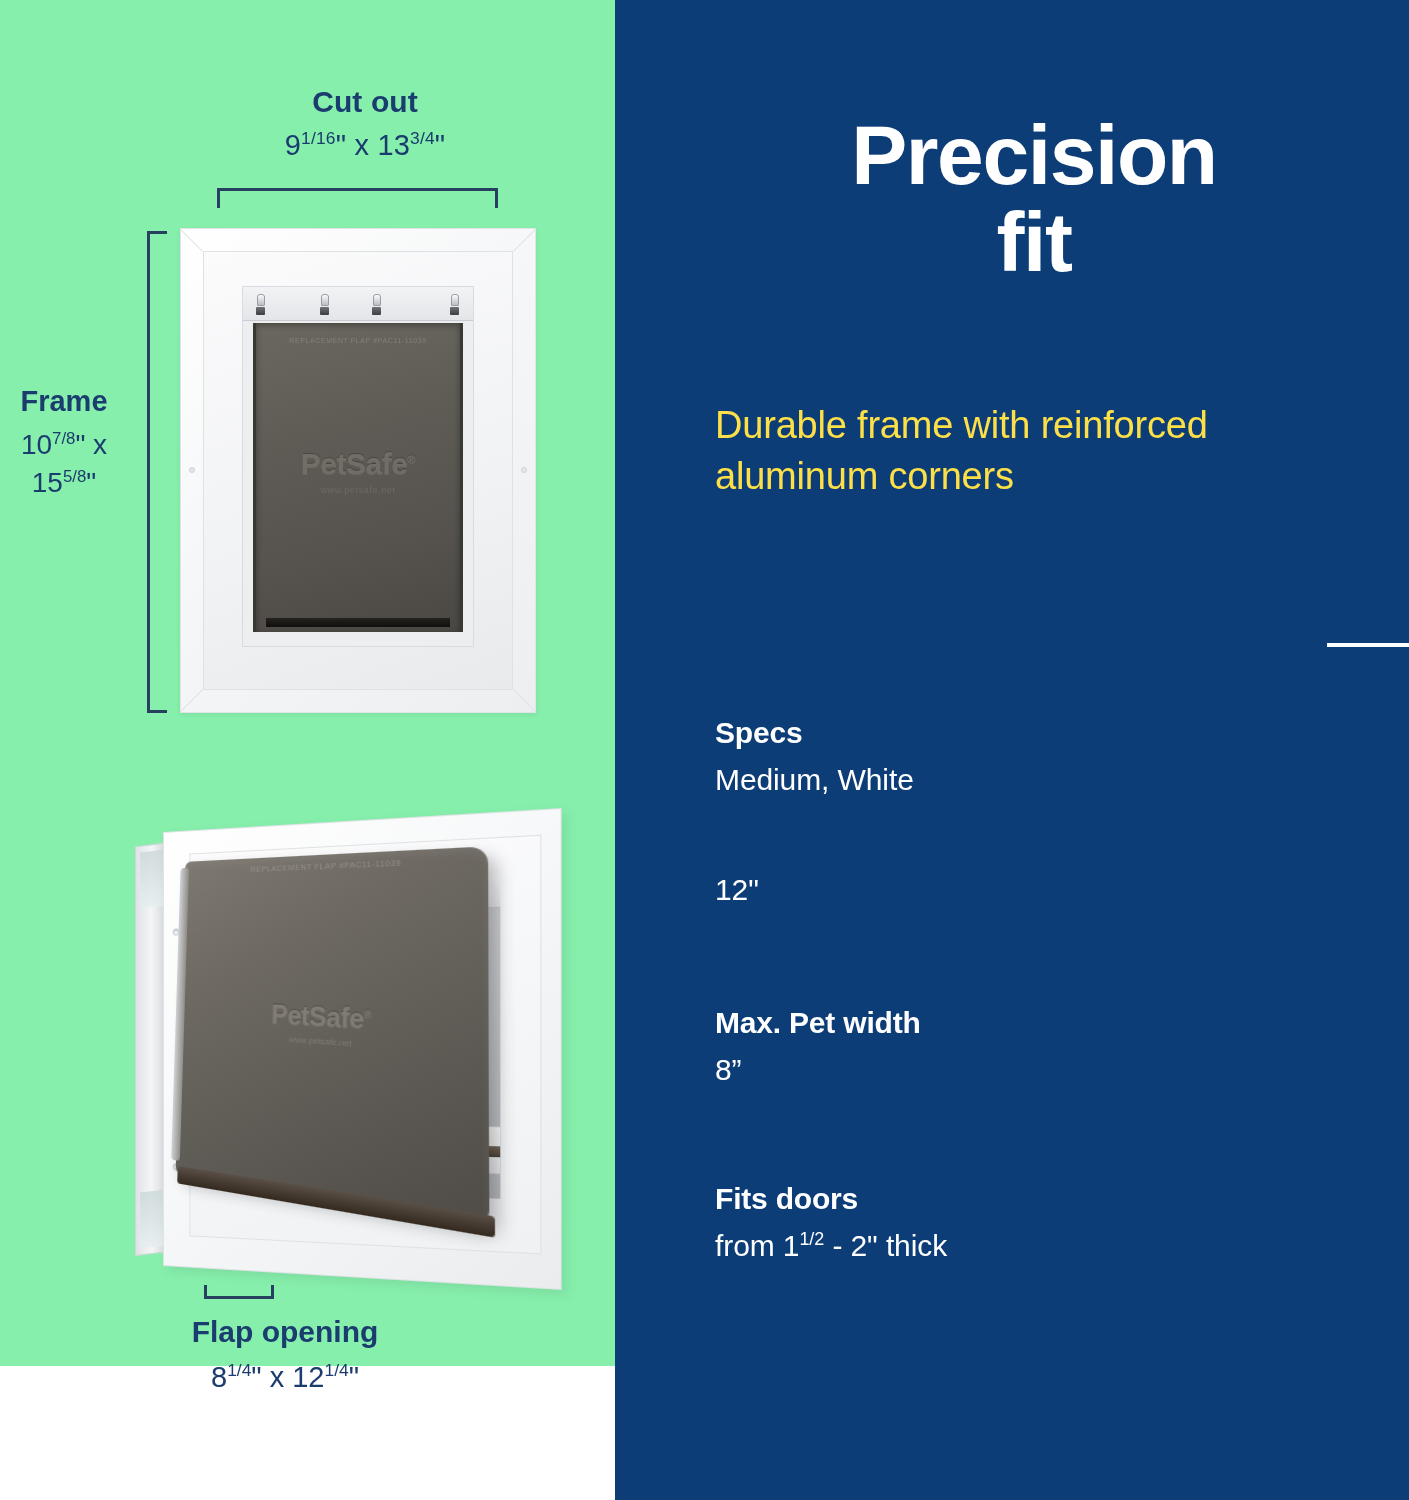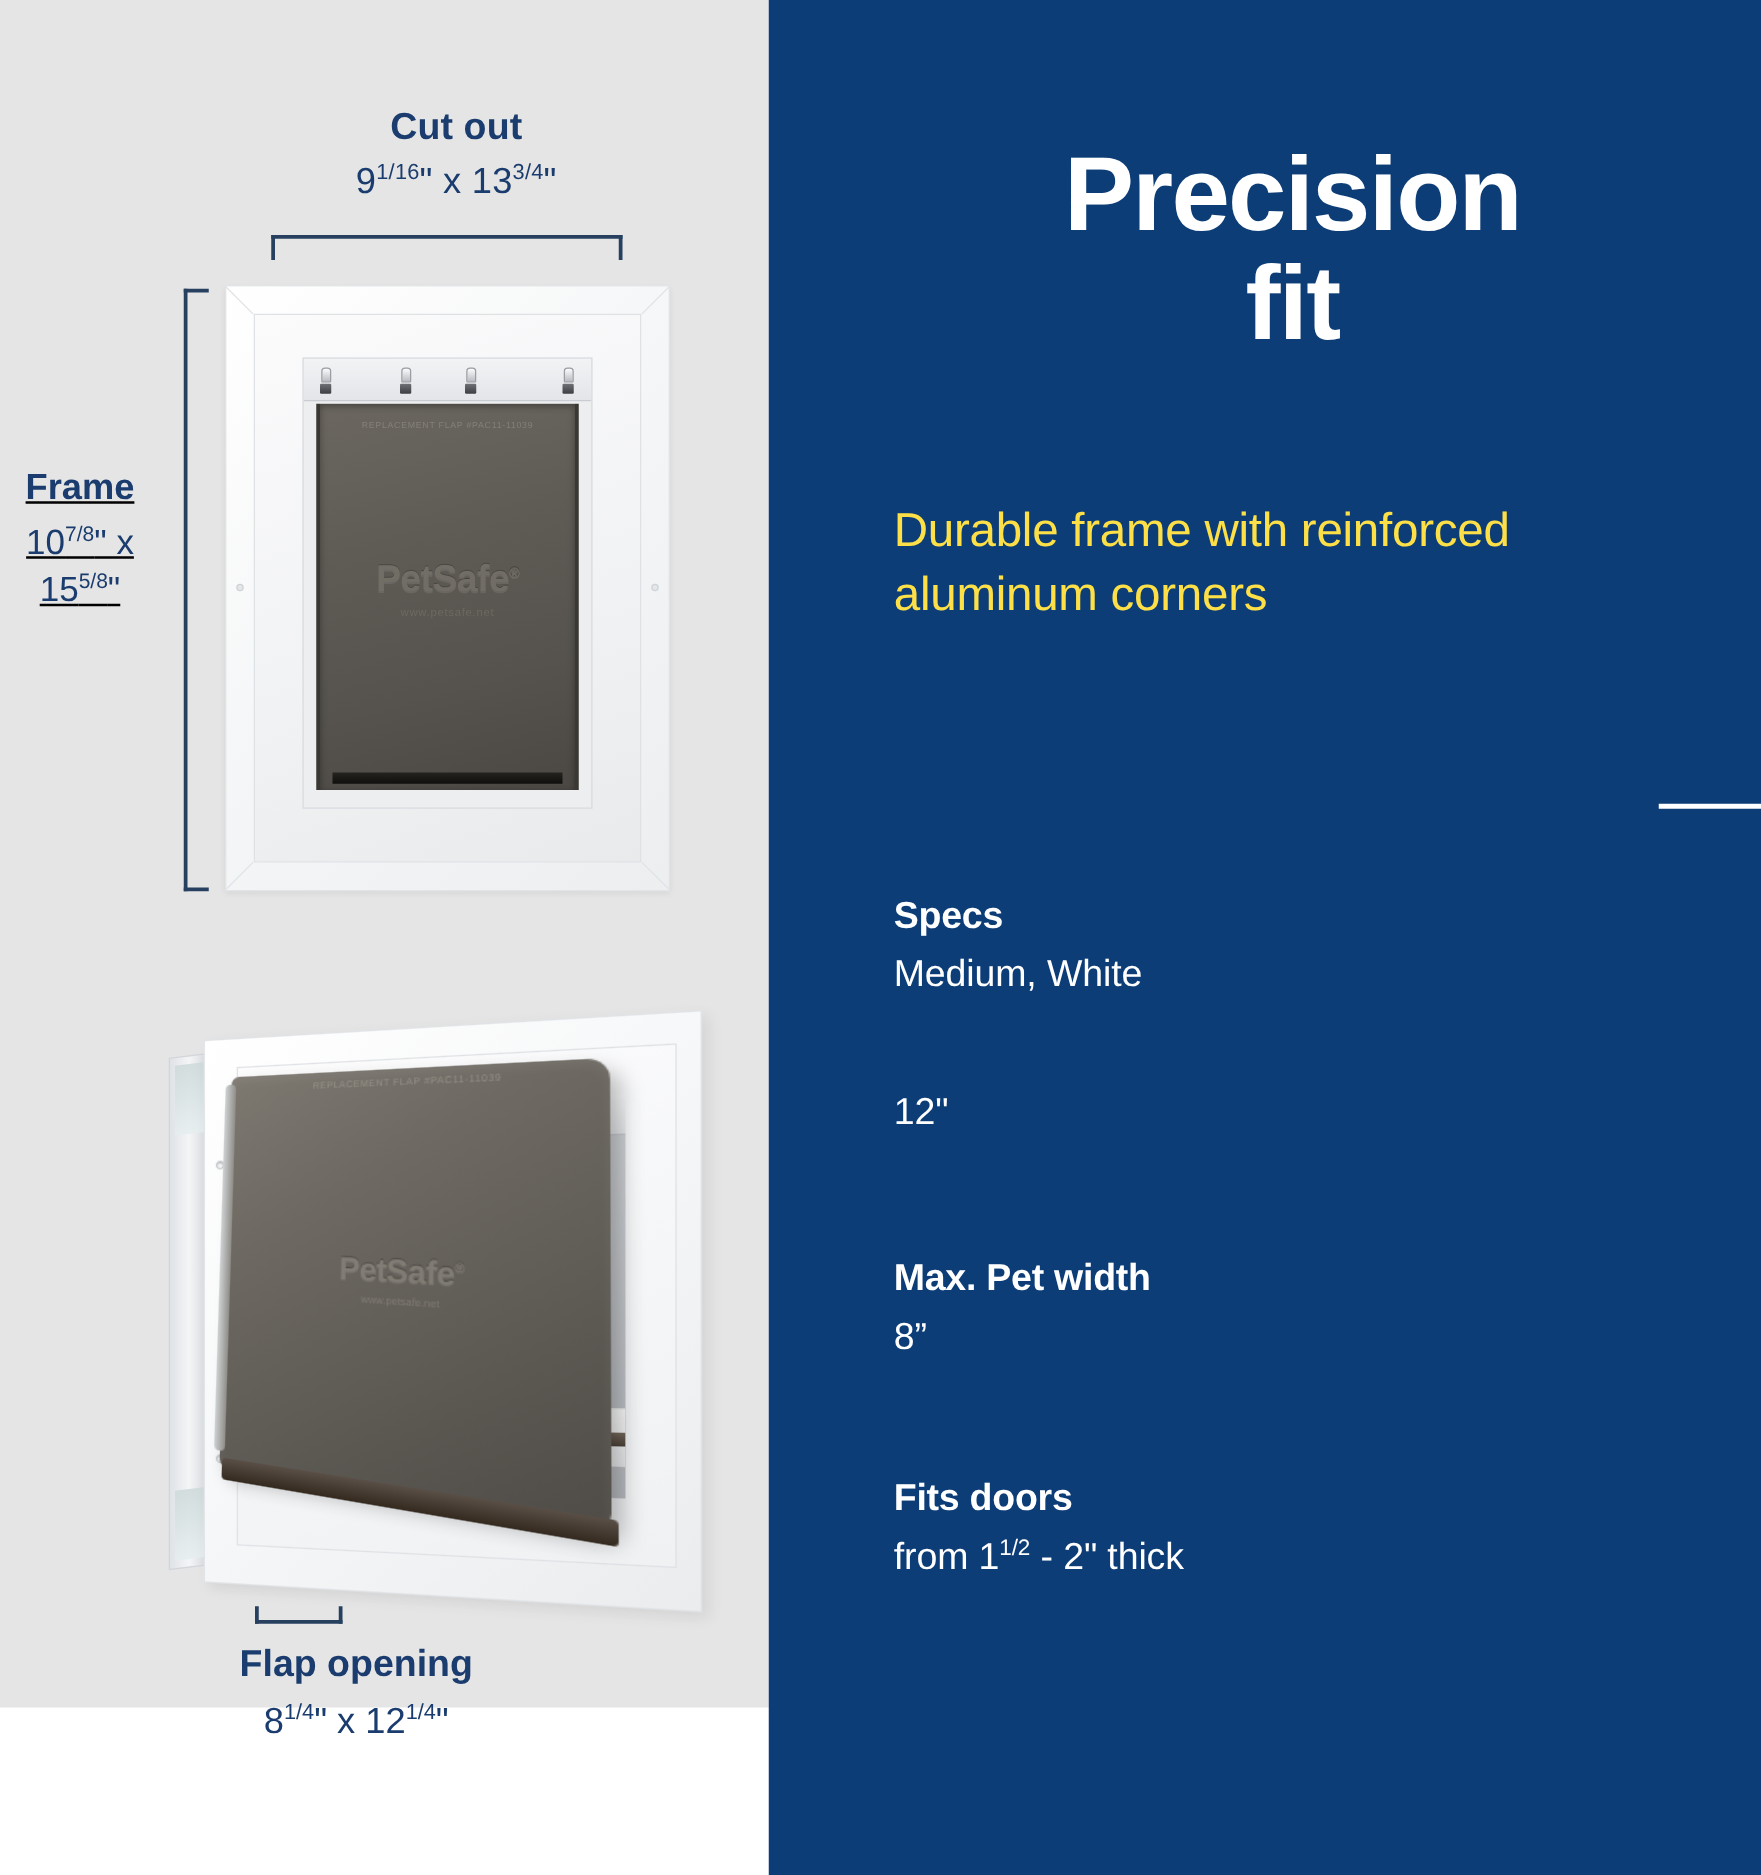--- a/index.html
+++ b/index.html
@@ -5,31 +5,31 @@
   * { box-sizing: border-box; margin: 0; padding: 0; }
   html, body {
     width: 1409px; height: 1500px;
     background: #ffffff;
     font-family: "Liberation Sans", sans-serif;
     overflow: hidden;
   }
   #page { position: relative; width: 1409px; height: 1500px; background: #ffffff; }
 
   
-  #left-panel { position: absolute; left: 0; top: 0; width: 615px; height: 1366px; background:#e5e5e5; }
+  #left-panel { position: absolute; left: 0; top: 0; width: 615px; height: 1366px; background:#86efac; }
 
   .nv { color: #1B3C6E; }
 
   
   #cutout-label { position: absolute; left: 175px; top: 85px; width: 380px; text-align: center; }
   #cutout-label .ttl { font-size: 30px; font-weight: 700; letter-spacing: .1px; }
   #cutout-label .val { font-size: 29px; font-weight: 400; margin-top: 10px; letter-spacing: .2px; }
 
   
-  #frame-label { position: absolute; left: 2px; top: 374px; width: 124px; text-align: center; text-decoration: underline; }
+  #frame-label { position: absolute; left: 2px; top: 385px; width: 124px; text-align: center; }
   #frame-label .ttl { font-size: 29px; font-weight: 700; }
   #frame-label .val { font-size: 28px; font-weight: 400; margin-top: 8px; line-height: 1.34; }
 
   
   #flap-label { position: absolute; left: 95px; top: 1315px; width: 380px; text-align: center; }
   #flap-label .ttl { font-size: 30px; font-weight: 700; }
   #flap-label .val { font-size: 29px; font-weight: 400; margin-top: 12px; }
 
   sup.fr { font-size: .60em; vertical-align: super; line-height: 0; }
 

